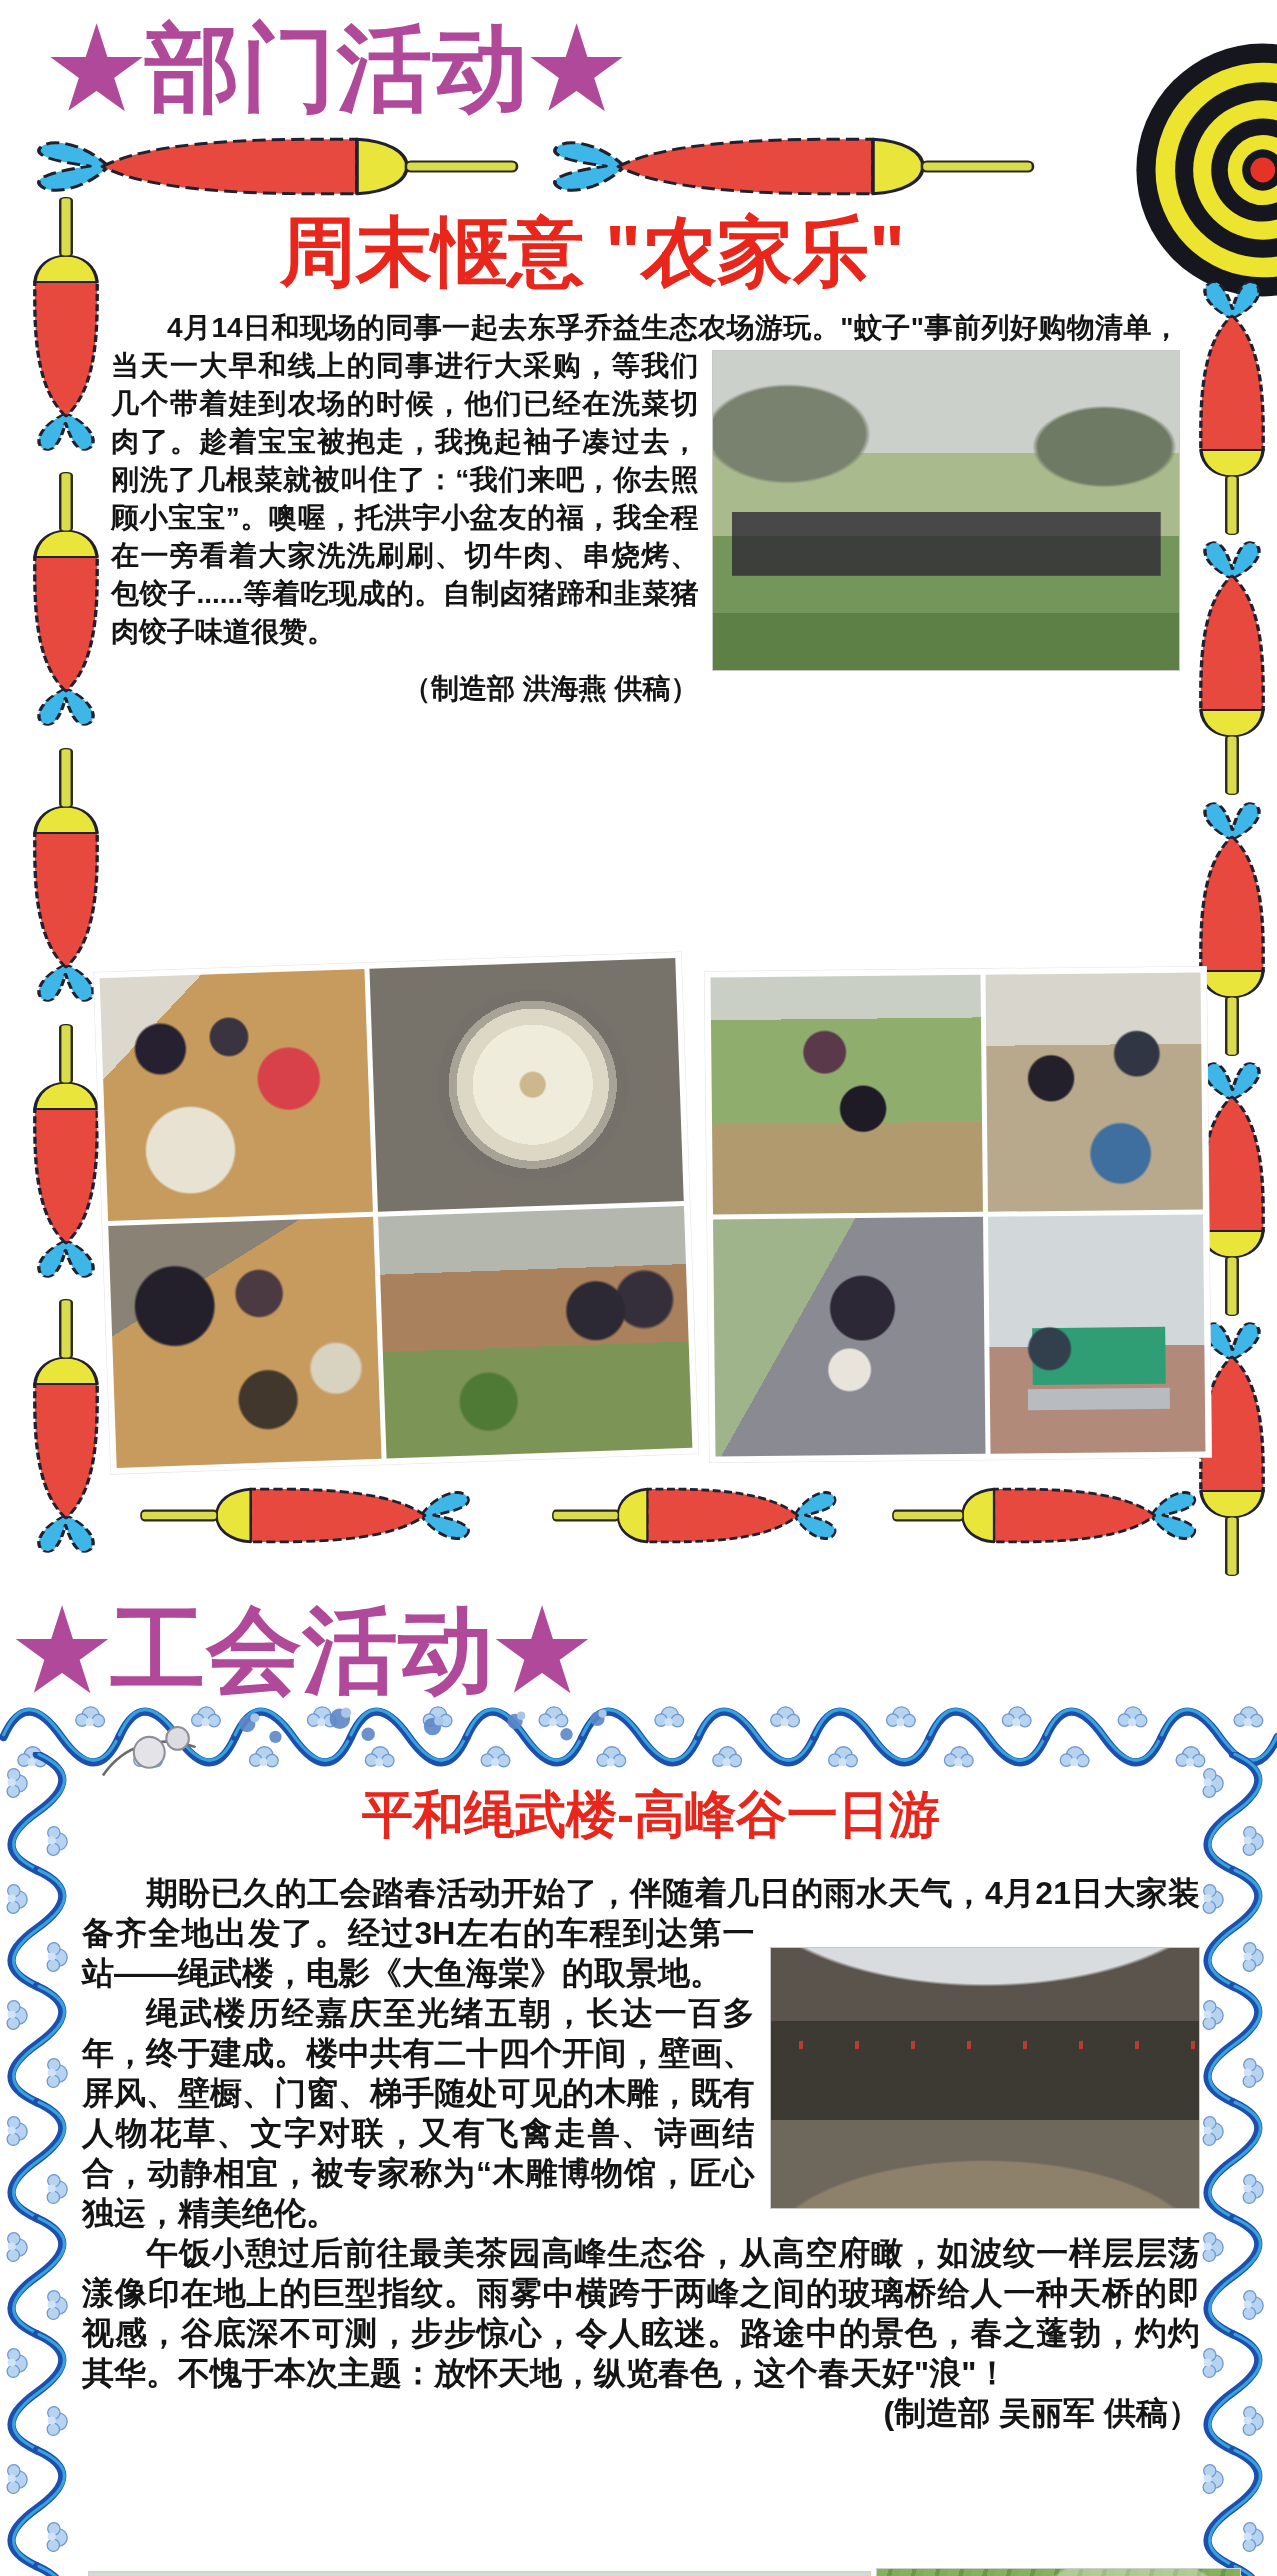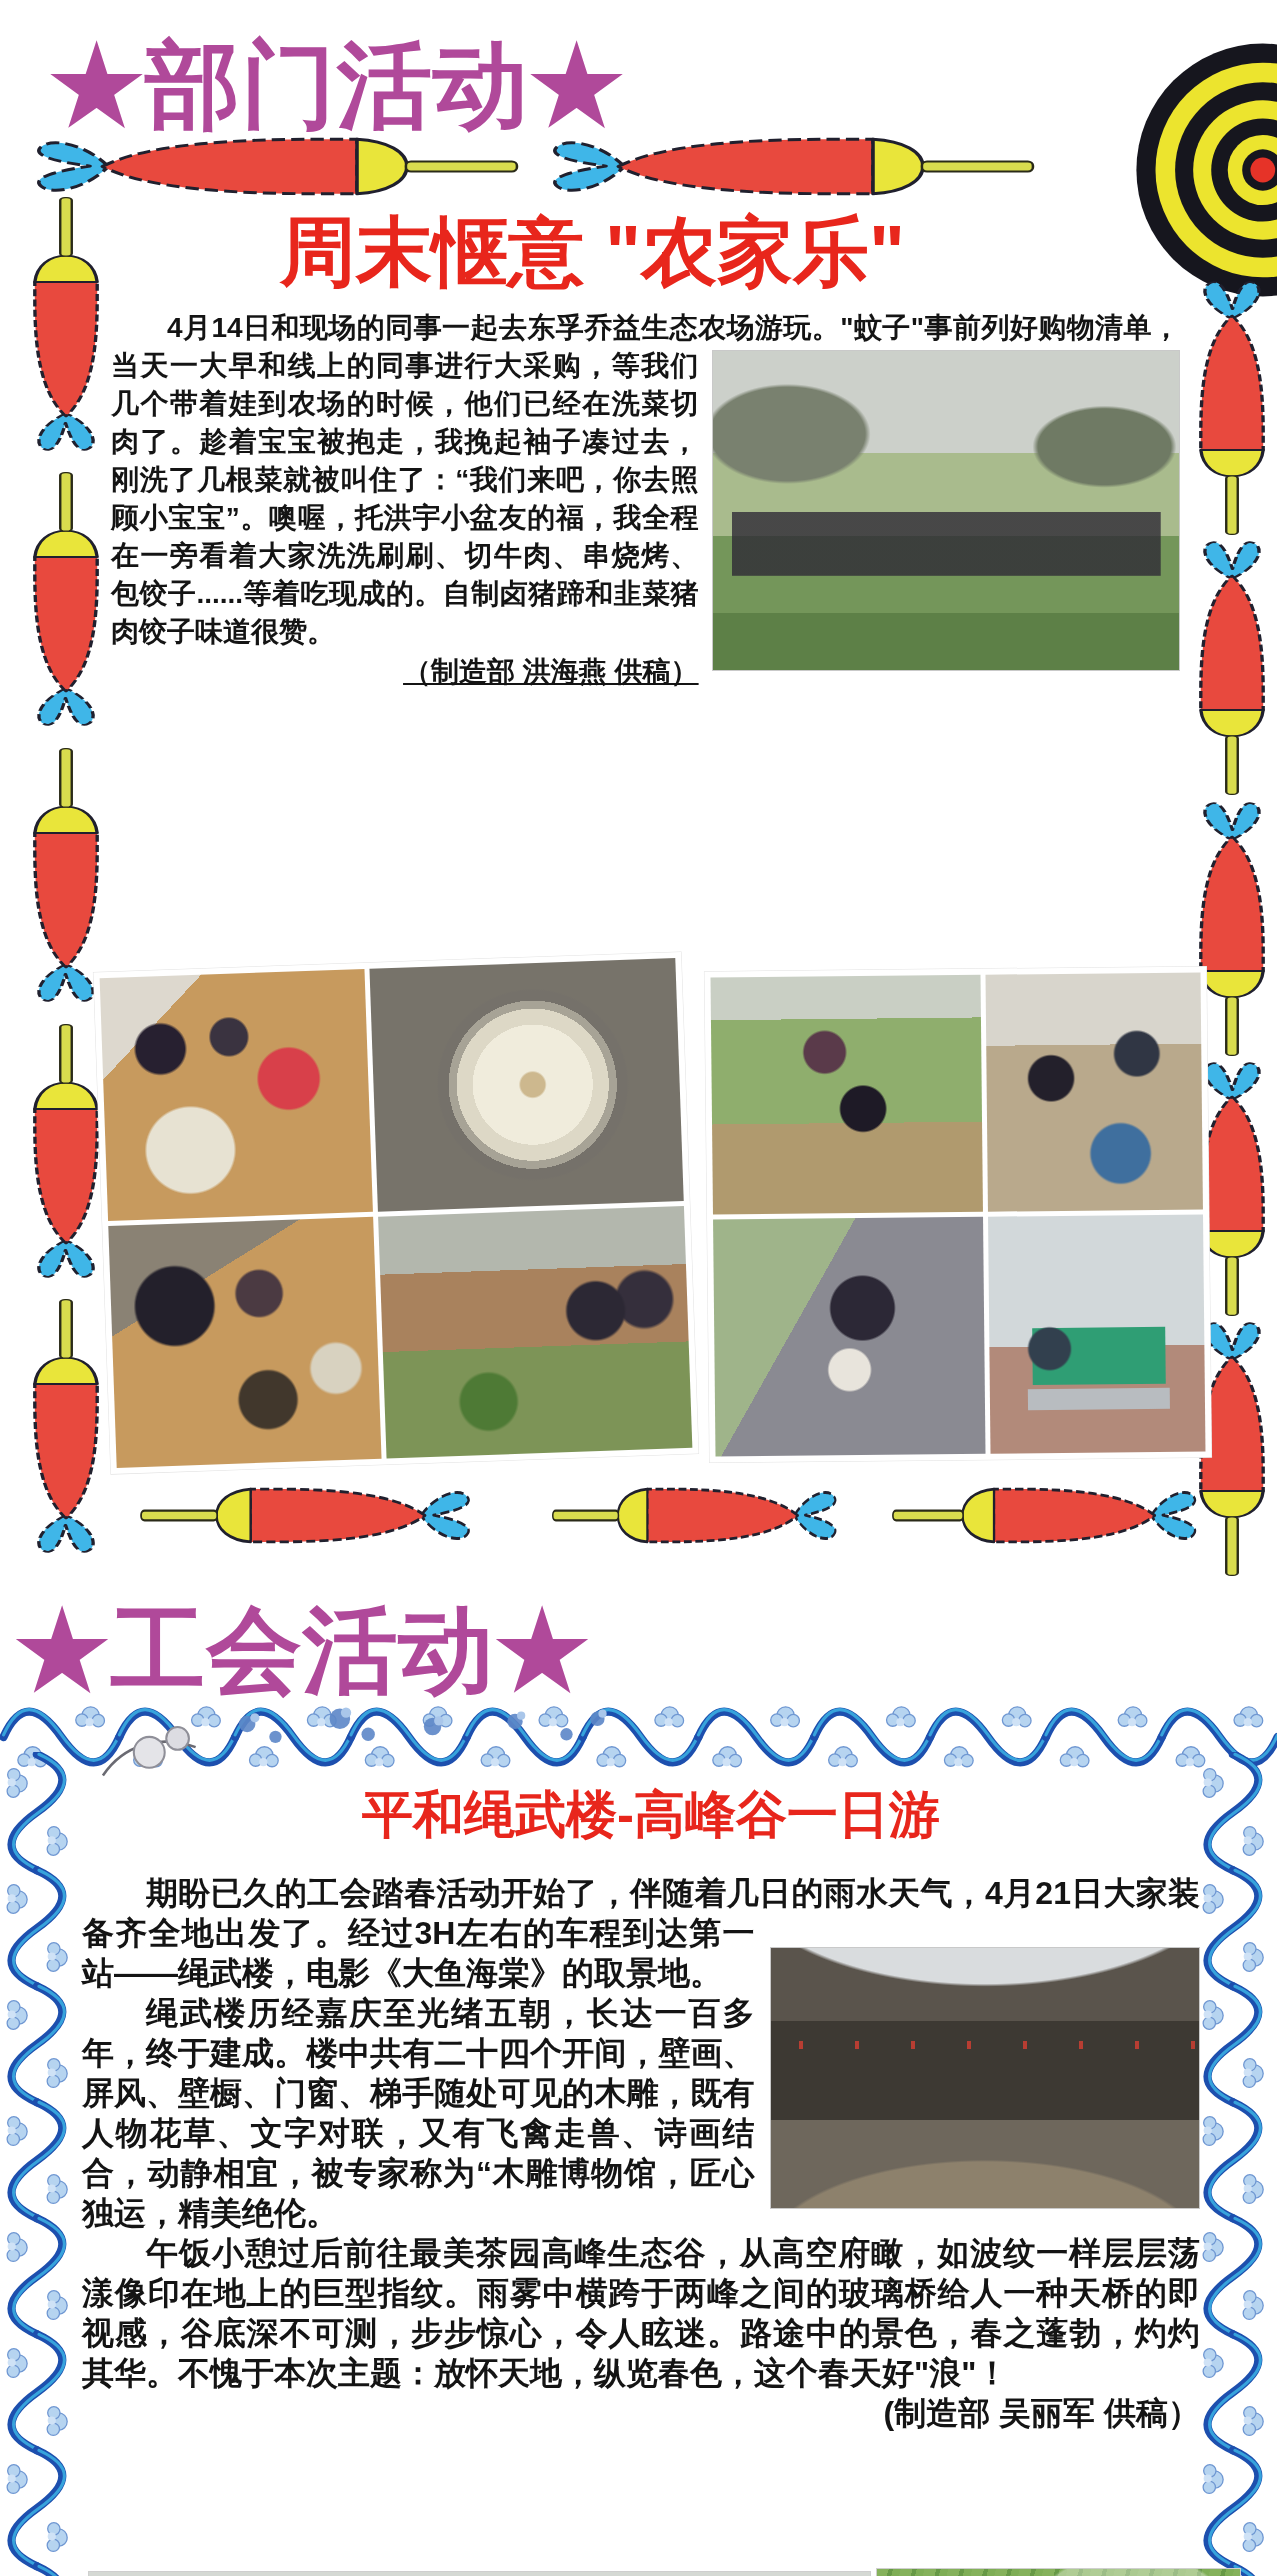--- a/index.html
+++ b/index.html
@@ -1,21 +1,21 @@
 <!DOCTYPE html>
 <html style="font-size:8.2px"><head>
 <meta charset="utf-8">
 <style>
   html,body{margin:0;padding:0;background:#fff;}
   #page{position:relative;width:1278px;height:3043px;background:#fff;overflow:hidden;
         font-family:"Liberation Sans",sans-serif;}
   
   .sec-h{position:absolute;margin:0;font-size:95px;font-weight:900;color:#b0499a;
          letter-spacing:1px;white-space:nowrap;line-height:1.15;}
-  #dept-h{left:49px;top:31px;}
+  #dept-h{left:49px;top:14px;}
   #union-h{left:14.4px;top:1596px;}
   .art-title{position:absolute;margin:0;font-weight:900;color:#e8261c;text-align:center;line-height:1.2;}
   #t1{left:129px;top:206px;width:927px;font-size:76px;}
   #t2{left:92px;top:1772px;width:1118px;font-size:51px;margin-top:12px;}
   
   .textblock{position:absolute;color:#141414;font-weight:700;text-align:justify;}
   #tb1{left:111px;top:309px;width:1069px;font-size:28px;line-height:38px;}
   #tb2{left:82px;top:1873px;width:1118px;font-size:32px;line-height:40px;}
   .para{margin:0;text-indent:2em;}
   .para.sp{margin-top:9.3px;}
@@ -26,21 +26,21 @@
       linear-gradient(90deg,rgba(44,39,52,.78),rgba(44,39,52,.78)) 50% 63%/92% 20% no-repeat,
       radial-gradient(ellipse at 16% 26%,#79816f 0 14%,transparent 15%),
       radial-gradient(ellipse at 84% 30%,#6f7a64 0 12%,transparent 13%),
       linear-gradient(180deg,#ccd0ca 0 32%,#a9bb8d 32% 58%,#74965a 58% 82%,#5d8047 82% 100%);}
   .ph-tulou{width:428px;height:260px;margin:34px 0 8.2px 15.5px;
     background:
       repeating-linear-gradient(90deg,transparent 0 28px,rgba(205,62,50,.85) 28px 32px,transparent 32px 56px) 0 37%/100% 8.2px no-repeat,
       radial-gradient(ellipse 120% 85% at 50% 118%,#8d816c 0 42%,transparent 43%),
       radial-gradient(ellipse 150% 115% at 50% -30%,#d9dcde 0 38%,transparent 39%),
       linear-gradient(180deg,#5a544c 0 28%,#3d3933 28% 66%,#6e675c 66% 100%);}
-  .byline{margin-top:2px;text-align:right;padding-right:20.6px;font-weight:700;text-decoration:underline;}
+  .byline{margin-top:19px;text-align:right;padding-right:20.6px;font-weight:700;}
   .byline-inline{float:right;font-weight:700;}
   
   .collage{position:absolute;background:#fff;box-shadow:0 0 0 0.5px #e2e2e2;display:grid;gap:5.2px;padding:6.2px;}
   #col-left{left:102px;top:962px;width:576px;height:490px;transform:rotate(-2deg);
             grid-template-columns:46% 1fr;grid-template-rows:1fr 1fr;}
   #col-right{left:707px;top:969px;width:490px;height:479px;transform:rotate(-0.6deg);
             grid-template-columns:55% 1fr;grid-template-rows:1fr 1fr;}
   .cph{width:100%;height:100%;}
   .c-dump{background:
       radial-gradient(circle at 22% 30%,#272030 0 9%,transparent 10%),

